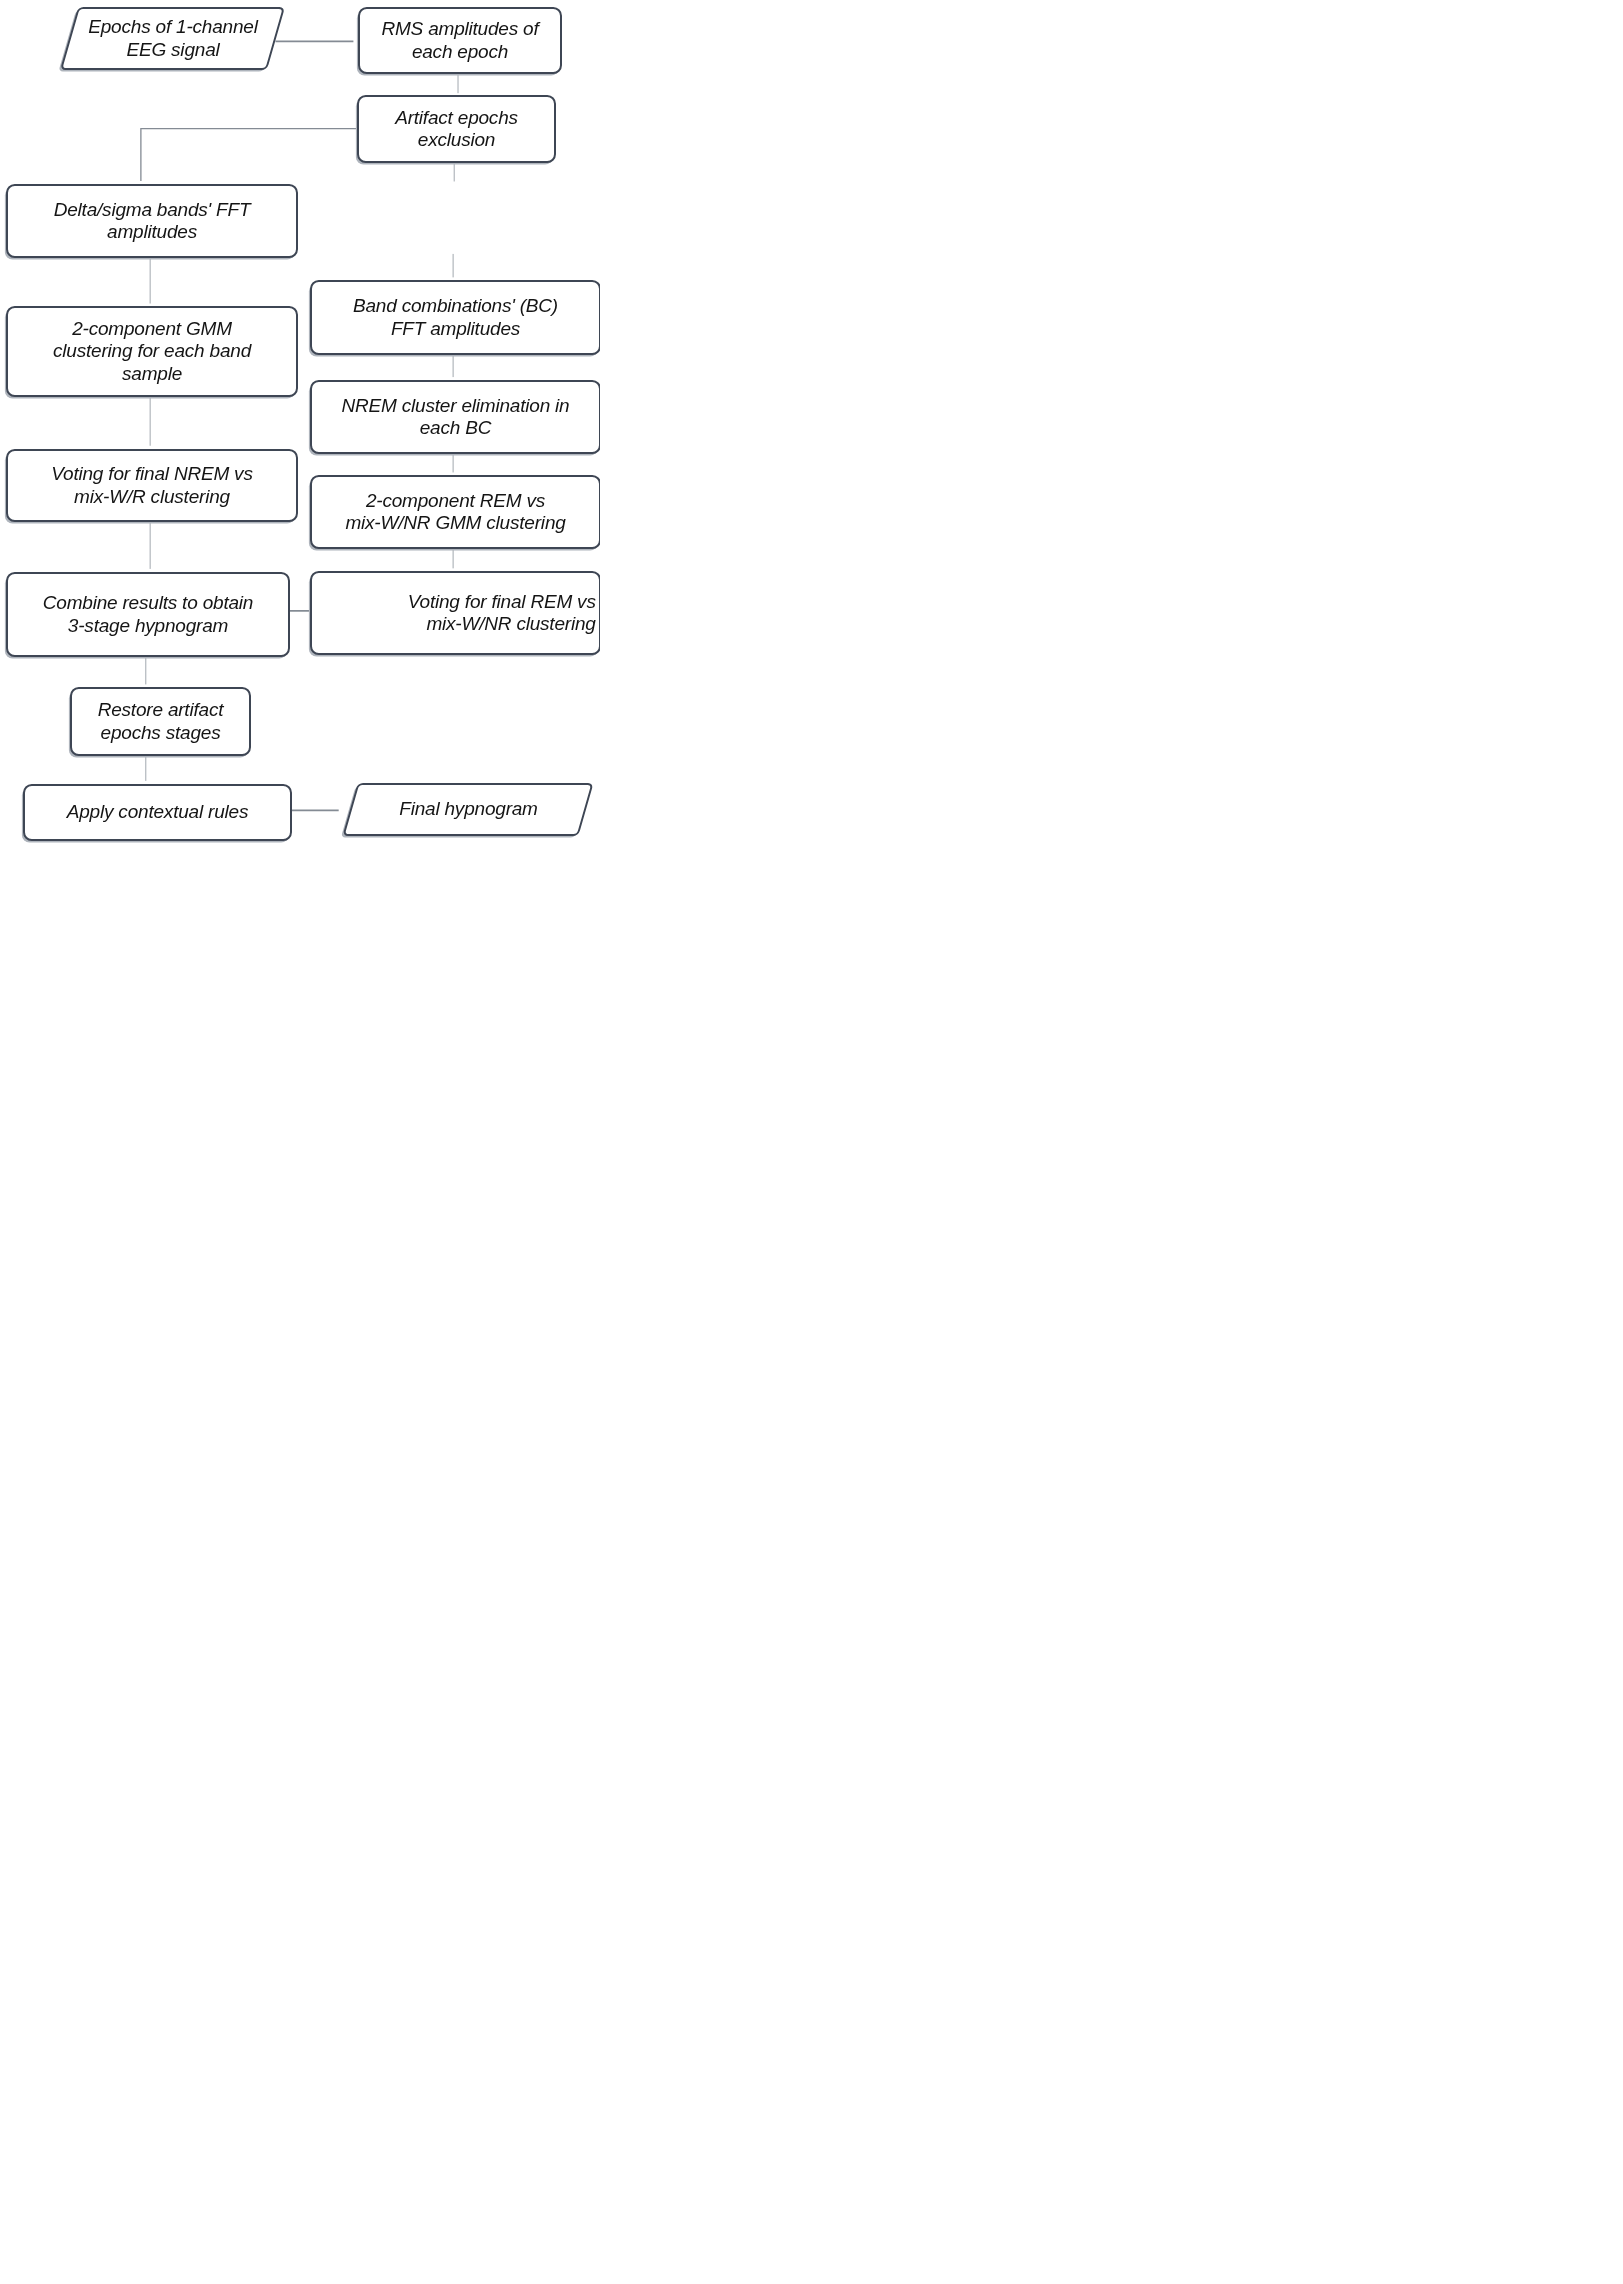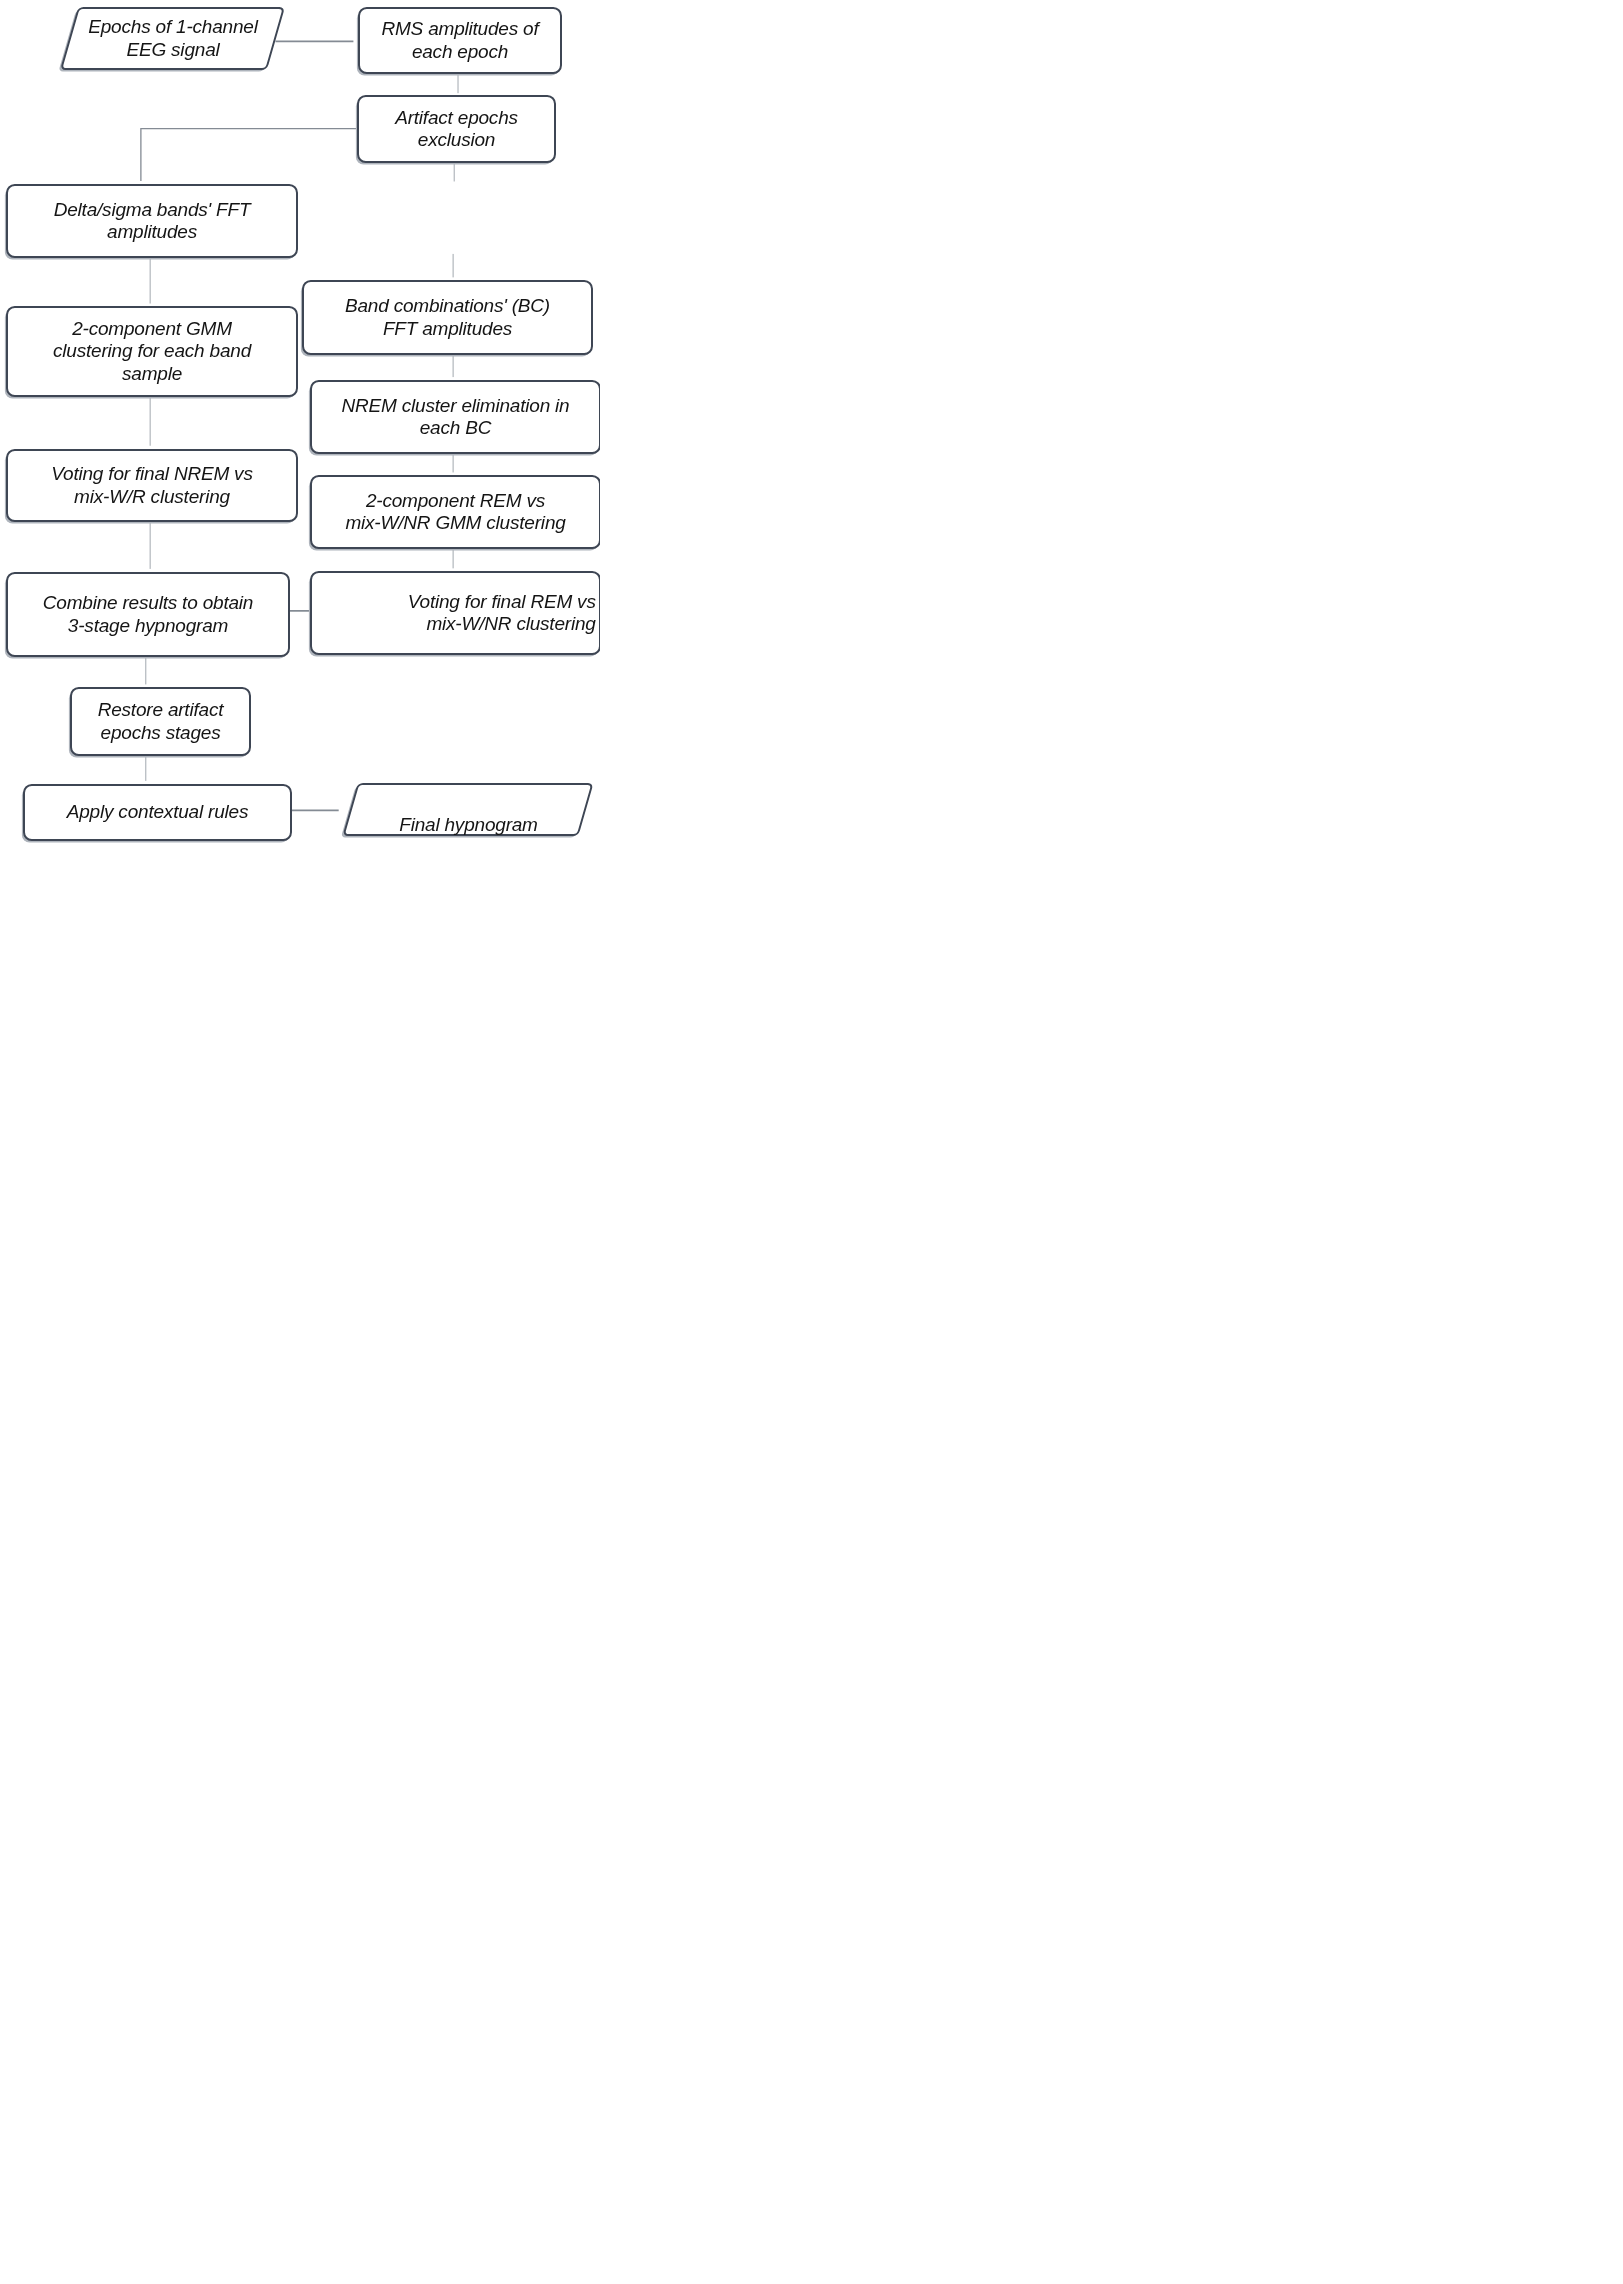--- a/index.html
+++ b/index.html
@@ -45,30 +45,30 @@
     border-radius: 5.5px;
     transform: skewX(-16deg);
     box-shadow: -2.2px 2.7px 0 -1.1px var(--shadow, #adb3bb);
   }
 
   #n-epochs        { left: 59px; top: 7px;   width: 228px; height: 63px; }
   #n-rms           { left: 358px; top: 7px;   width: 200px; height: 63px; }
   #n-artifact      { left: 357px; top: 95px;  width: 195px; height: 64px; }
   #n-delta         { left: 6px;  top: 184px;  width: 288px; height: 70px; }
   #n-wake          { left: 310px; top: 184px;  width: 287px; height: 70px; }
-  #n-band          { left: 302px; top: 280px;  width: 287px; height: 71px; }
+  #n-band          { left: 310px; top: 280px;  width: 287px; height: 71px; }
   #n-gmm           { left: 6px;  top: 306px;  width: 288px; height: 87px; }
   #n-nrem-elim     { left: 310px; top: 380px;  width: 287px; height: 70px; }
   #n-voting-nrem   { left: 6px;  top: 449px;  width: 288px; height: 69px; }
   #n-rem-gmm       { left: 310px; top: 475px;  width: 287px; height: 70px; }
   #n-combine       { left: 6px;  top: 572px; width: 280px; height: 81px; }
   #n-voting-rem    { left: 310px; top: 571px; width: 287px; height: 80px; text-align: right; }
   #n-restore       { left: 70px; top: 687px; width: 177px; height: 65px; }
   #n-apply         { left: 23px;  top: 784px; width: 265px; height: 53px;  }
-  #n-final         { left: 340px; top: 783px; width: 257px; height: 53px; align-items: flex-end;  }
+  #n-final         { left: 340px; top: 783px; width: 257px; height: 53px;  }
 </style>
 </head>
 <body>
 
 <div class="canvas">
 
   <svg class="edges" viewBox="0 0 1100 1547" xmlns="http://www.w3.org/2000/svg">
     <defs>
       <marker id="headV" markerUnits="userSpaceOnUse" markerWidth="27" markerHeight="13" viewBox="0 0 27 13" refX="26" refY="6.5" orient="auto">
         <path d="M0.5,0.5 L27,6.5 L0.5,12.5 Z" fill="#363e4a"></path>

